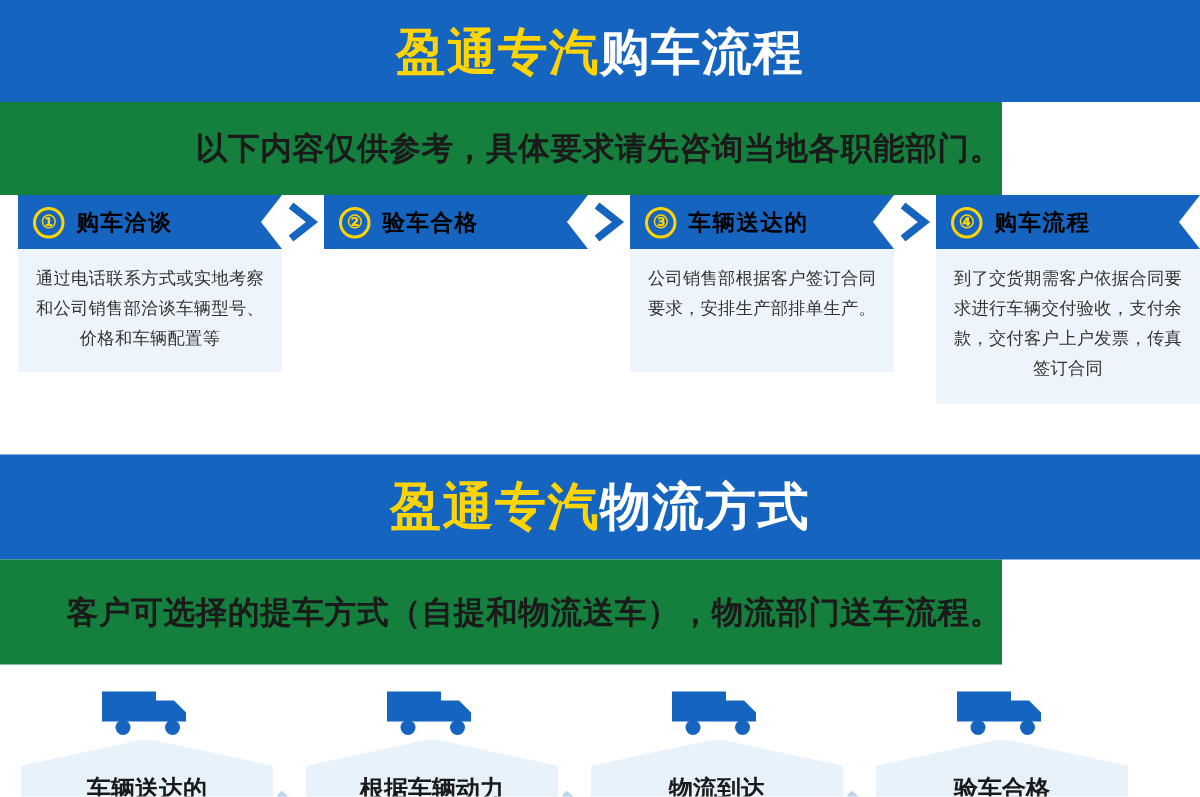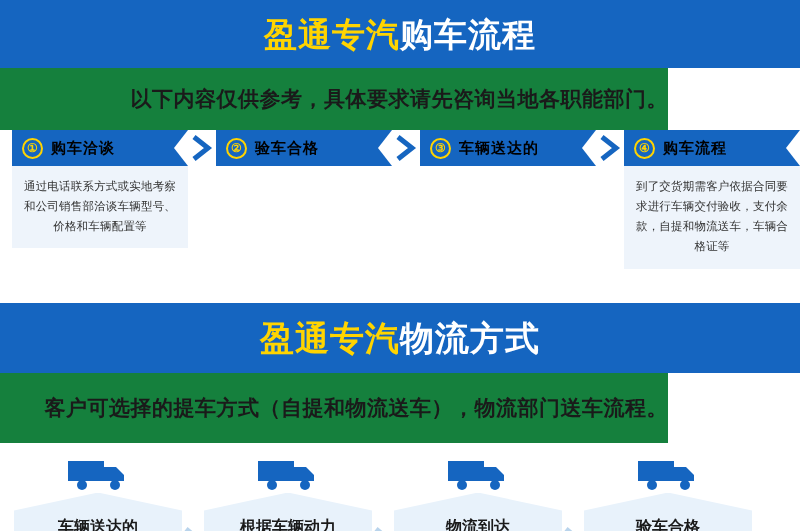--- a/index.html
+++ b/index.html
@@ -201,34 +201,35 @@
     <svg width="22" height="26" viewBox="0 0 22 26">
         <path d="M3 2 L17 13 L3 24" fill="none" stroke="#1565c0" stroke-width="5"></path>
       </svg>
   </div>
 
   <div class="step">
     <div class="step-head">
       <div class="step-num">③</div>
       <div class="step-title">车辆送达的</div>
     </div>
+    <div class="step-body">公司销售部根据客户签订合同要求，安排生产部排单生产。</div>
   </div>
 
   <div class="arrow-sep">
     <svg width="22" height="26" viewBox="0 0 22 26">
         <path d="M3 2 L17 13 L3 24" fill="none" stroke="#1565c0" stroke-width="5"></path>
       </svg>
   </div>
 
   <div class="step">
     <div class="step-head">
       <div class="step-num">④</div>
       <div class="step-title">购车流程</div>
     </div>
-    <div class="step-body">到了交货期需客户依据合同要求进行车辆交付验收，支付余款，自提和物流送车，车辆合格证等</div>
+    <div class="step-body">到了交货期需客户依据合同要求进行车辆交付验收，支付余款，交付客户上户发票，传真签订合同</div>
   </div>
 
 </div>
 
 <div class="gap"></div>
 
 <div class="band band2">
   <div class="band-title">
     <span class="hl">盈通专汽</span><span>物流方式</span>
   </div>

